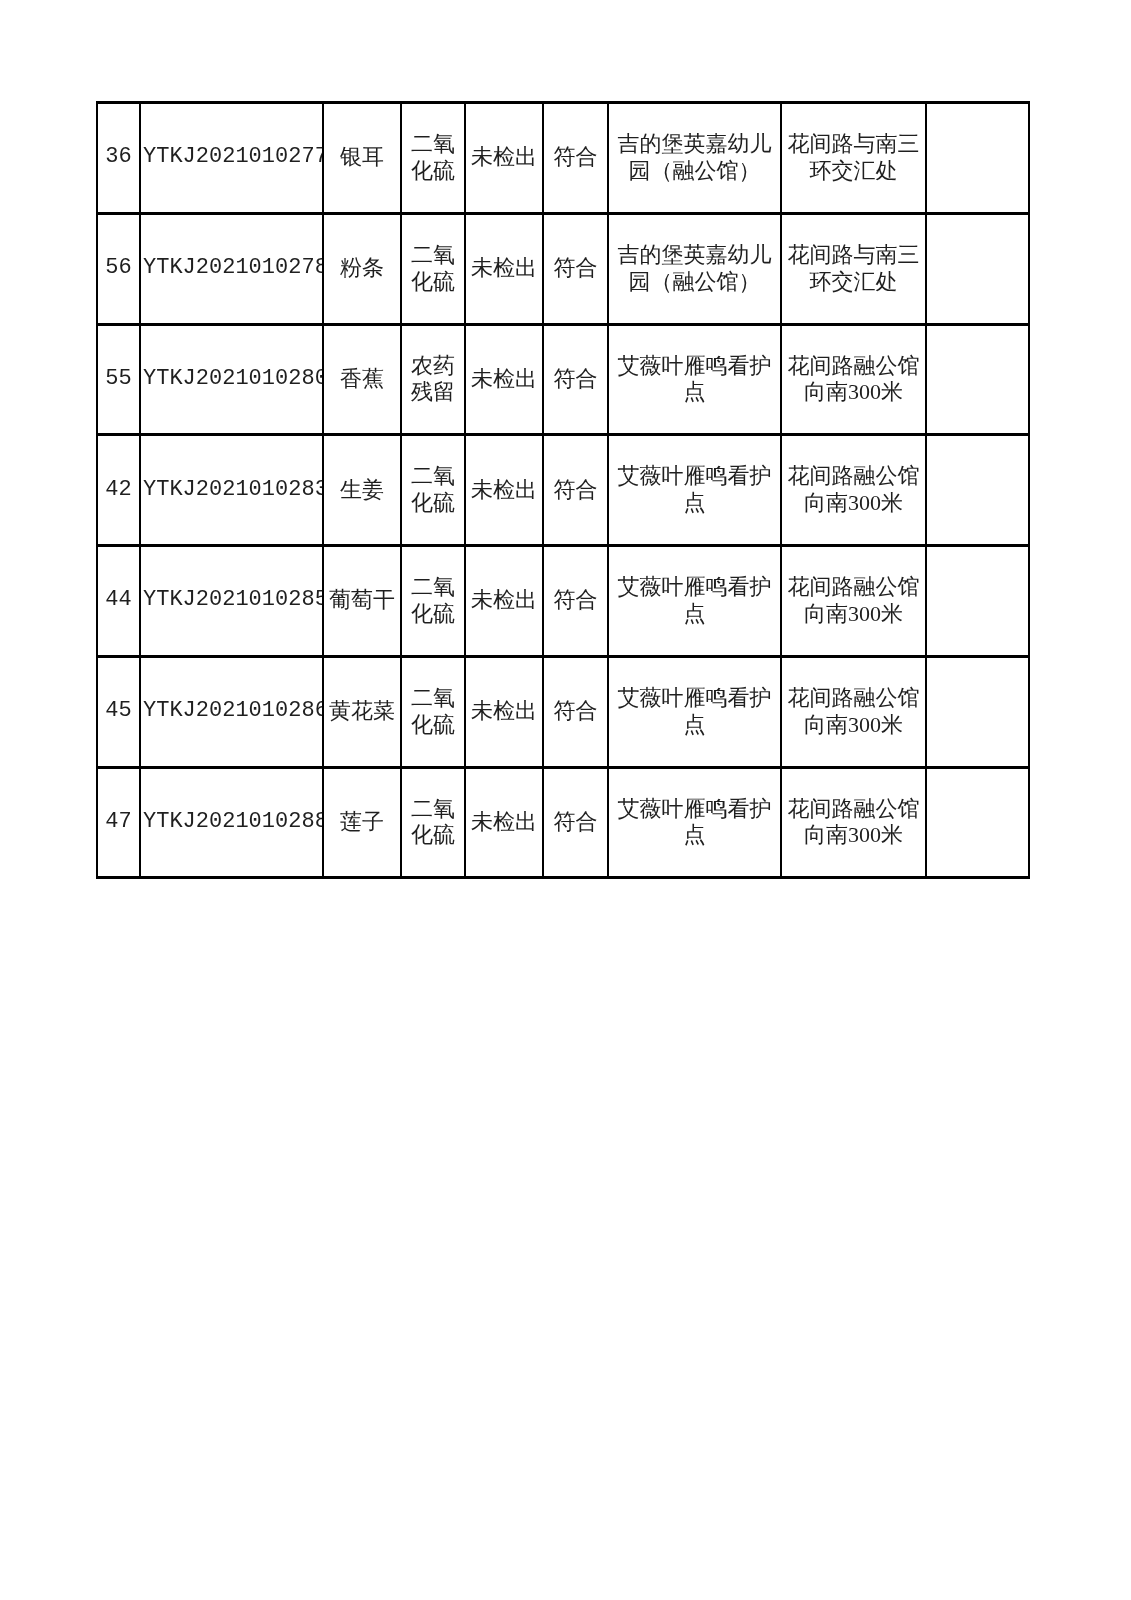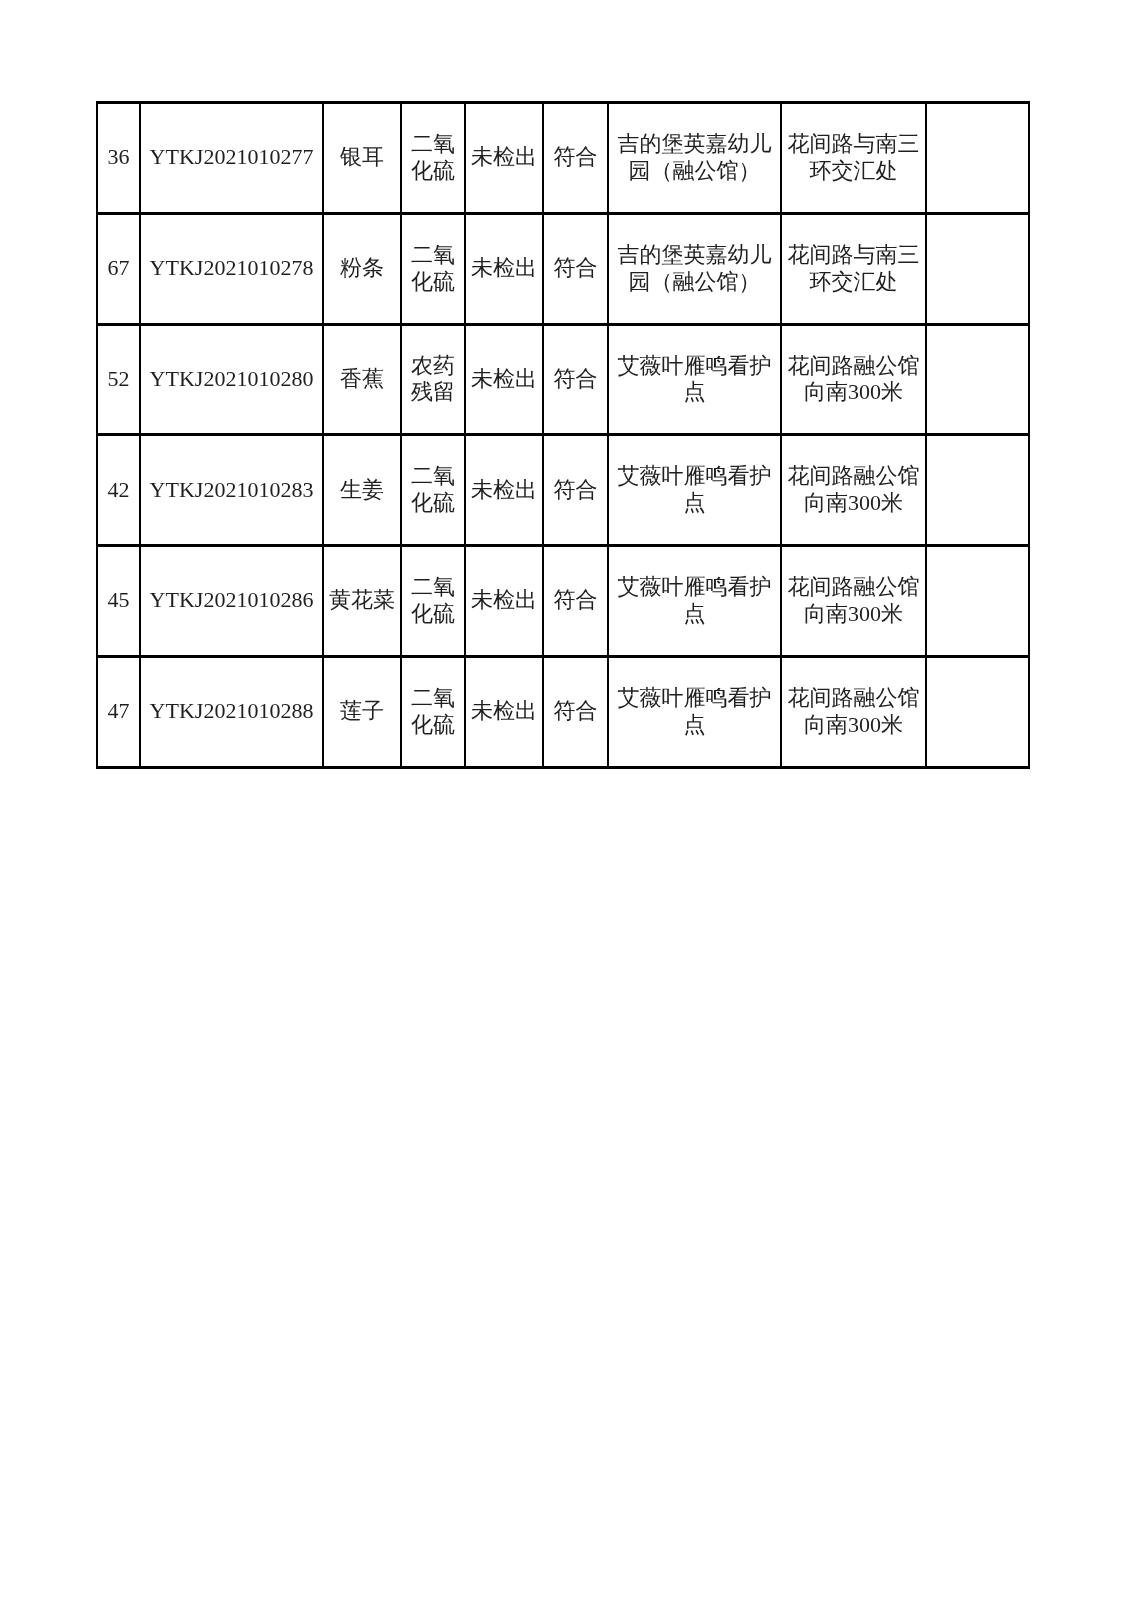--- a/index.html
+++ b/index.html
@@ -31,21 +31,21 @@
     text-align: center;
     vertical-align: middle;
     font-size: 22px;
     line-height: 1.22;
     padding: 2px;
     overflow: hidden;
     word-break: break-all;
     color: #1f1f1f;
   }
   td.c-num, td.c-id {
-    font-family: Liberation Serif, serif;
+    font-family: Liberation Mono, monospace;
     font-size: 21px;
     white-space: nowrap;
     word-break: normal;
   }
   td.c-loc, td.c-addr { line-height: 1.3; }
 </style>
 </head>
 <body>
 
 <div class="page">
@@ -67,45 +67,56 @@
     <td class="c-id">YTKJ2021010277</td>
     <td class="c-name">银耳</td>
     <td class="c-item">二氧化硫</td>
     <td class="c-res">未检出</td>
     <td class="c-conc">符合</td>
     <td class="c-loc">吉的堡英嘉幼儿园（融公馆）</td>
     <td class="c-addr">花间路与南三环交汇处</td>
     <td class="c-rem"></td>
   </tr>
         <tr>
-    <td class="c-num">67</td>
+    <td class="c-num">56</td>
     <td class="c-id">YTKJ2021010278</td>
     <td class="c-name">粉条</td>
     <td class="c-item">二氧化硫</td>
     <td class="c-res">未检出</td>
     <td class="c-conc">符合</td>
     <td class="c-loc">吉的堡英嘉幼儿园（融公馆）</td>
     <td class="c-addr">花间路与南三环交汇处</td>
     <td class="c-rem"></td>
   </tr>
         <tr>
-    <td class="c-num">52</td>
+    <td class="c-num">55</td>
     <td class="c-id">YTKJ2021010280</td>
     <td class="c-name">香蕉</td>
     <td class="c-item">农药残留</td>
     <td class="c-res">未检出</td>
     <td class="c-conc">符合</td>
     <td class="c-loc">艾薇叶雁鸣看护点</td>
     <td class="c-addr">花间路融公馆向南300米</td>
     <td class="c-rem"></td>
   </tr>
         <tr>
     <td class="c-num">42</td>
     <td class="c-id">YTKJ2021010283</td>
     <td class="c-name">生姜</td>
+    <td class="c-item">二氧化硫</td>
+    <td class="c-res">未检出</td>
+    <td class="c-conc">符合</td>
+    <td class="c-loc">艾薇叶雁鸣看护点</td>
+    <td class="c-addr">花间路融公馆向南300米</td>
+    <td class="c-rem"></td>
+  </tr>
+        <tr>
+    <td class="c-num">44</td>
+    <td class="c-id">YTKJ2021010285</td>
+    <td class="c-name">葡萄干</td>
     <td class="c-item">二氧化硫</td>
     <td class="c-res">未检出</td>
     <td class="c-conc">符合</td>
     <td class="c-loc">艾薇叶雁鸣看护点</td>
     <td class="c-addr">花间路融公馆向南300米</td>
     <td class="c-rem"></td>
   </tr>
         <tr>
     <td class="c-num">45</td>
     <td class="c-id">YTKJ2021010286</td>

